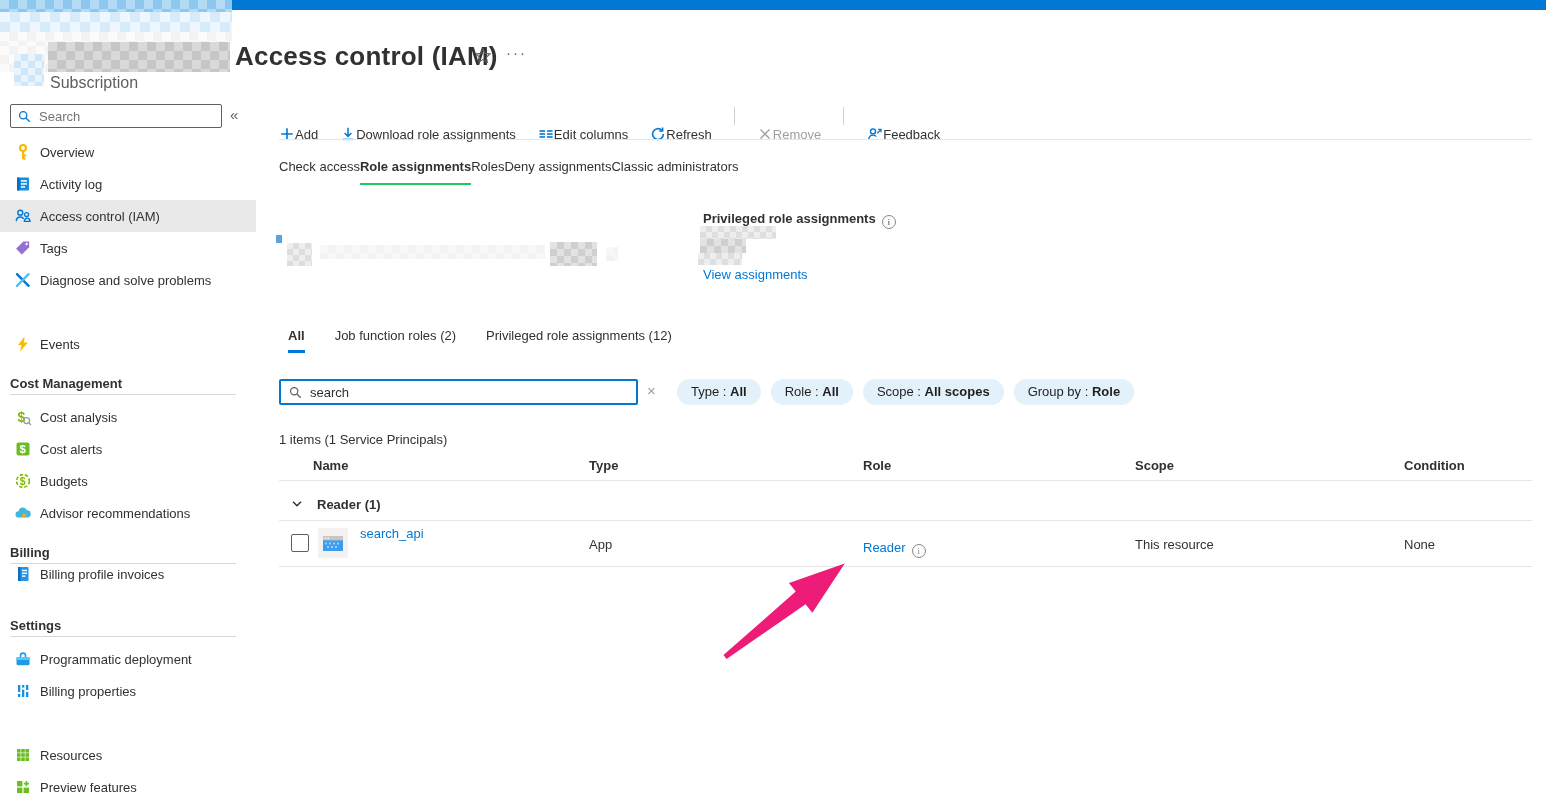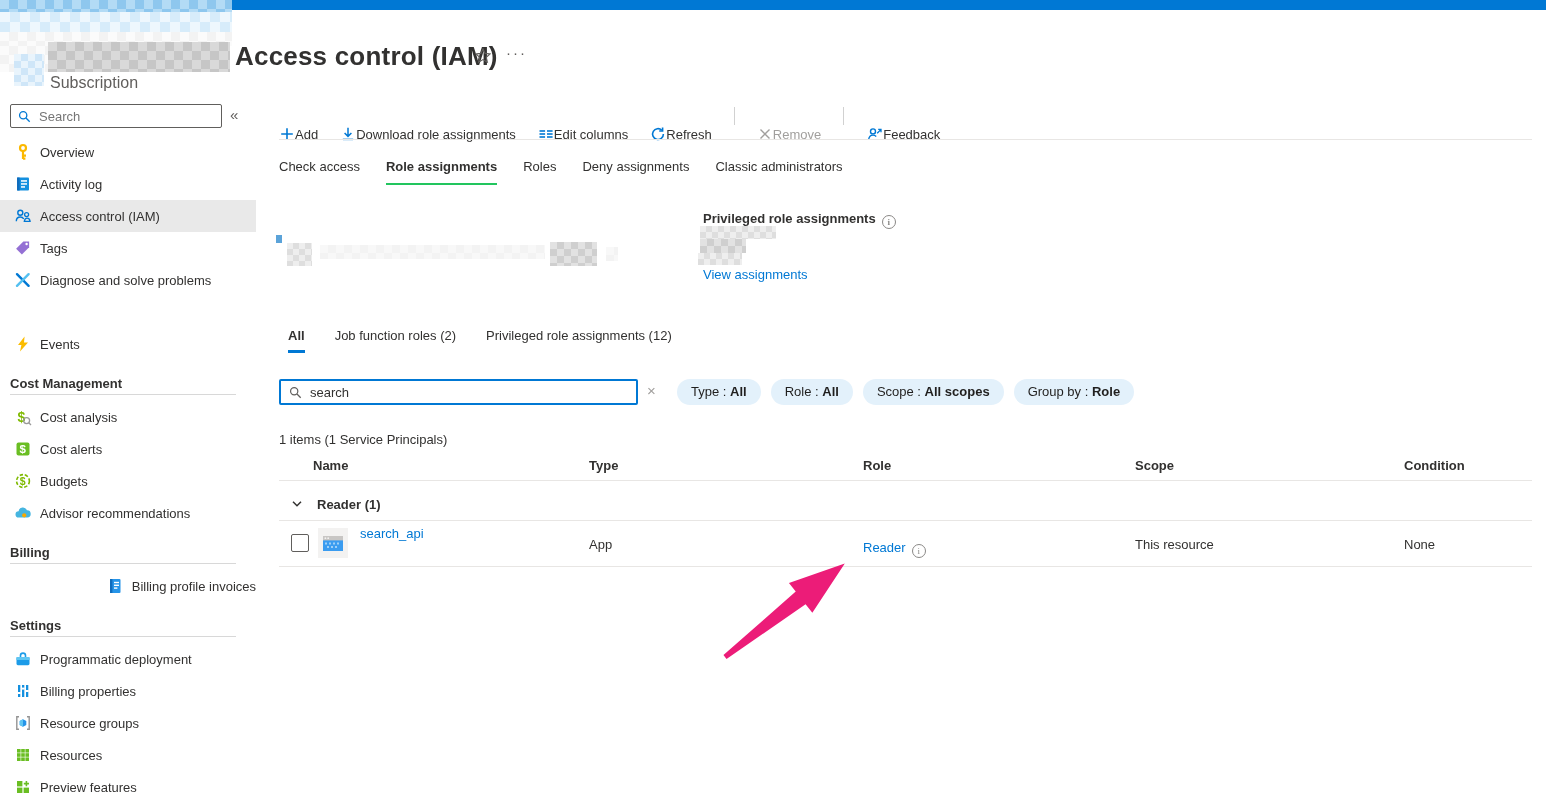--- a/index.html
+++ b/index.html
@@ -35,21 +35,21 @@
   .nav-item .lb{margin-left:8px;white-space:nowrap;}
   .section-h{position:absolute;left:10px;font-weight:bold;}
   .section-line{position:absolute;left:10px;width:226px;height:1px;background:#d8d8d8;}
   
   .toolbar{position:absolute;left:279px;top:103px;height:26px;display:flex;align-items:center;}
   .tb-btn{display:flex;align-items:center;margin-right:22px;cursor:pointer;white-space:nowrap;margin-top:36px;}
   .tb-btn.disabled{color:#a19f9d;cursor:default;}
   .tb-sep{width:1px;height:18px;background:#d1d1d1;margin-right:22px;}
   .rule{position:absolute;height:1px;background:#e8e6e4;}
   
-  .tabs{position:absolute;left:279px;top:159px;display:flex;gap:26px;}
+  .tabs{position:absolute;left:279px;top:159px;display:flex;}
   .tab{padding-bottom:9px;cursor:pointer;white-space:nowrap;}
   .tab.active{font-weight:bold;border-bottom:2px solid #22c55e;}
   .subtabs{position:absolute;left:288px;top:328px;display:flex;gap:30px;}
   .subtab{padding-bottom:7px;cursor:pointer;white-space:nowrap;}
   .subtab.active{font-weight:bold;border-bottom:3px solid #0078d4;}
   
   .info-icon{display:inline-flex;width:12px;height:12px;border:1px solid #8a8886;border-radius:50%;
              align-items:center;justify-content:center;font-size:9px;color:#8a8886;margin-left:6px;vertical-align:-2px;cursor:pointer;}
   .info-icon::after{content:"i";font-family:"Liberation Serif",serif;}
   
@@ -188,21 +188,21 @@
         <svg width="18" height="18" viewBox="0 0 18 18">
           <path d="M4.6 13.5a3.1 3.1 0 010-6.2 4.3 4.3 0 018.3-1A3.4 3.4 0 0113.3 13.5z" fill="#45b5e0"></path>
           <circle cx="10.2" cy="11.3" r="2.1" fill="#f8a800"></circle>
         </svg>
       </span>
     <span class="lb">Advisor recommendations</span>
   </div>
 
   <div class="section-h" style="top:545px;">Billing</div>
   <div class="section-line" style="top:563px;"></div>
-  <div class="nav-item" style="top:570px;justify-content:flex-end;">
+  <div class="nav-item" style="top:558px;">
     <span class="ic">
         <svg width="18" height="18" viewBox="0 0 18 18">
           <rect x="4" y="2" width="10.5" height="14" rx="1" fill="#2694e8"></rect>
           <rect x="4" y="2" width="2.4" height="14" fill="#0f6cbd"></rect>
           <rect x="8" y="4.8" width="5" height="1.4" fill="#fff"></rect>
           <rect x="8" y="7.6" width="5" height="1.4" fill="#fff"></rect>
           <rect x="8" y="10.4" width="3.4" height="1.4" fill="#fff"></rect>
         </svg>
       </span>
     <span class="lb">Billing profile invoices</span>
@@ -225,31 +225,20 @@
         <svg width="18" height="18" viewBox="0 0 18 18">
           <rect x="4" y="3" width="2.3" height="12" fill="#1490df"></rect>
           <rect x="8" y="3" width="2.3" height="12" fill="#1490df"></rect>
           <rect x="12" y="3" width="2.3" height="12" fill="#1490df"></rect>
           <rect x="3.6" y="10" width="3.1" height="2" fill="#fff"></rect>
           <rect x="7.6" y="5.6" width="3.1" height="2" fill="#fff"></rect>
           <rect x="11.6" y="8" width="3.1" height="2" fill="#fff"></rect>
         </svg>
       </span>
     <span class="lb">Billing properties</span>
-  </div>
-  <div class="nav-item" style="top:707px;">
-    <span class="ic">
-        <svg width="18" height="18" viewBox="0 0 18 18">
-          <path d="M5 2.8H2.8v12.4H5" fill="none" stroke="#949494" stroke-width="1.4"></path>
-          <path d="M13 2.8h2.2v12.4H13" fill="none" stroke="#949494" stroke-width="1.4"></path>
-          <path d="M9 5.2l3.3 1.9v3.8L9 12.8 5.7 10.9V7.1z" fill="#2694e8"></path>
-          <path d="M9 5.2v7.6L5.7 10.9V7.1z" fill="#5fc6f2"></path>
-        </svg>
-      </span>
-    <span class="lb">Resource groups</span>
   </div>
   <div class="nav-item" style="top:739px;">
     <span class="ic">
         <svg width="18" height="18" viewBox="0 0 18 18">
           <g fill="#6abe23">
             <rect x="3" y="3" width="3.6" height="3.6"></rect>
             <rect x="7.2" y="3" width="3.6" height="3.6"></rect>
             <rect x="11.4" y="3" width="3.6" height="3.6"></rect>
             <rect x="3" y="7.2" width="3.6" height="3.6"></rect>
             <rect x="7.2" y="7.2" width="3.6" height="3.6"></rect>

